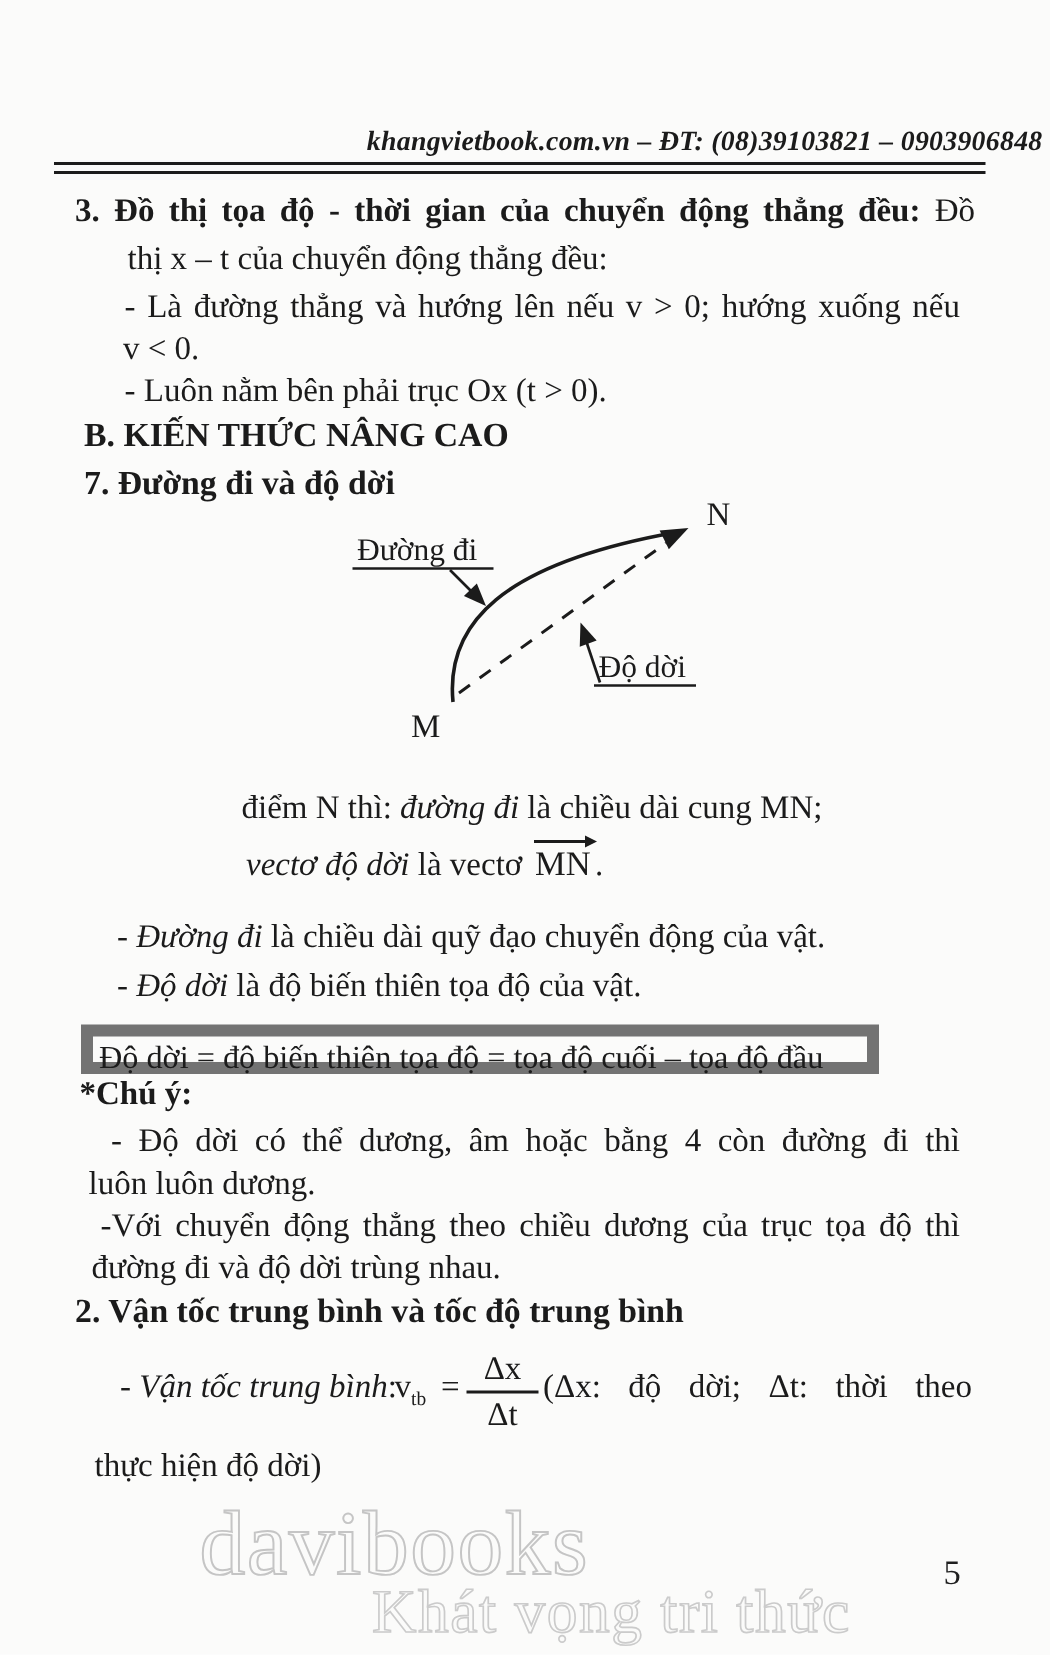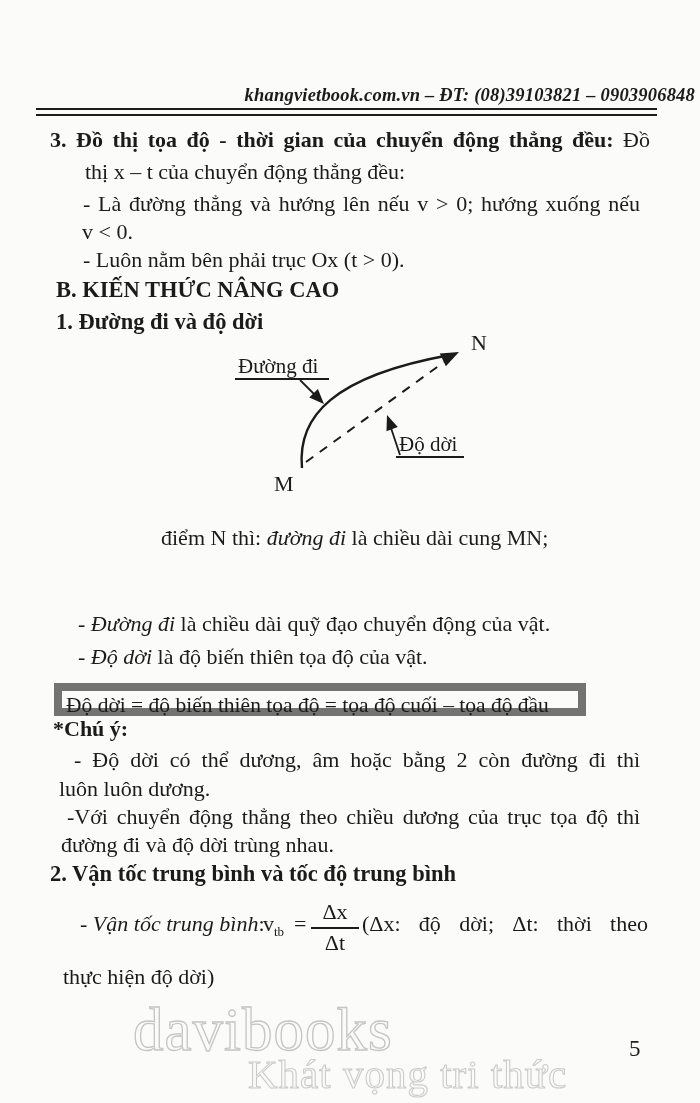--- a/index.html
+++ b/index.html
@@ -53,21 +53,21 @@
   <div class="rule" style="top:114px;"></div>
 
   <div class="ln just" style="left:50px; top:126px; width:600px;"><span class="bold">3. Đồ thị tọa độ - thời gian của chuyển động thẳng đều:</span><span> Đồ</span></div>
   <div class="ln" style="left:85px; top:158px;">thị x – t của chuyển động thẳng đều:</div>
   <div class="ln just" style="left:83px; top:190px; width:557px;">- Là đường thẳng và hướng lên nếu v &gt; 0; hướng xuống nếu</div>
   <div class="ln" style="left:82px; top:218px;">v &lt; 0.</div>
   <div class="ln" style="left:83px; top:246px;">- Luôn nằm bên phải trục Ox (t &gt; 0).</div>
 
   <div class="ln heading" style="left:56px; top:276px;">B. KIẾN THỨC NÂNG CAO</div>
 
-  <div class="ln heading" style="left:56px; top:308px;">1. Đường đi và độ dời</div>
+  <div class="ln heading" style="left:56px; top:308px;">7. Đường đi và độ dời</div>
 
   <svg class="figure" width="700" height="1103" viewBox="0 0 700 1103">
 
     <path d="M 302 468 C 297 416, 334 376, 450 355" fill="none" stroke="#1b1b1b" stroke-width="2.4"></path>
 
     <line x1="306" y1="462" x2="444" y2="362" stroke="#1b1b1b" stroke-width="2" stroke-dasharray="9,8"></line>
     <polygon points="0,0 -18,7 -18,-7" transform="translate(459,352) rotate(-26)" fill="#1b1b1b"></polygon>
 
     <text x="238" y="373" font-size="21">Đường đi</text>
     <line x1="235" y1="379" x2="329" y2="379" stroke="#1b1b1b" stroke-width="1.8"></line>
@@ -77,28 +77,29 @@
     <text x="399" y="451" font-size="21">Độ dời</text>
     <line x1="396" y1="457" x2="464" y2="457" stroke="#1b1b1b" stroke-width="1.8"></line>
     <line x1="400" y1="455" x2="390" y2="425" stroke="#1b1b1b" stroke-width="1.8"></line>
     <polygon points="0,0 -15,6 -15,-6" transform="translate(387,415) rotate(-110)" fill="#1b1b1b"></polygon>
 
     <text x="471" y="350" font-size="22">N</text>
     <text x="274" y="491" font-size="22">M</text>
   </svg>
 
   <div class="ln" style="left:161px; top:524px;"><span>điểm N thì: </span><span class="it">đường đi</span><span> là chiều dài cung MN;</span></div>
+  <div class="ln" style="left:164px; top:556px;"><span class="it">vectơ độ dời</span><span> là vectơ</span> <span class="vec"><span class="vec-line"></span><span>MN</span></span><span>.</span></div>
 
   <div class="ln" style="left:78px; top:610px;"><span>- </span><span class="it">Đường đi</span><span> là chiều dài quỹ đạo chuyển động của vật.</span></div>
   <div class="ln" style="left:78px; top:643px;"><span>- </span><span class="it">Độ dời</span><span> là độ biến thiên tọa độ của vật.</span></div>
 
   <div class="box-formula">Độ dời = độ biến thiên tọa độ = tọa độ cuối – tọa độ đầu</div>
 
   <div class="ln bold" style="left:53px; top:715px;">*Chú ý:</div>
-  <div class="ln just" style="left:74px; top:746px; width:566px;">- Độ dời có thể dương, âm hoặc bằng 2 còn đường đi thì</div>
+  <div class="ln just" style="left:74px; top:746px; width:566px;">- Độ dời có thể dương, âm hoặc bằng 4 còn đường đi thì</div>
   <div class="ln" style="left:59px; top:775px;">luôn luôn dương.</div>
   <div class="ln just" style="left:67px; top:803px; width:573px;">-Với chuyển động thẳng theo chiều dương của trục tọa độ thì</div>
   <div class="ln" style="left:61px; top:831px;">đường đi và độ dời trùng nhau.</div>
 
   <div class="ln heading" style="left:50px; top:860px;">2. Vận tốc trung bình và tốc độ trung bình</div>
 
   <div class="ln" style="left:80px; top:910px;"><span class="it">- Vận tốc trung bình</span><span>: </span></div>
   <div class="ln" style="left:263px; top:910px;"><span>v</span><sub class="small">tb</sub></div>
   <div class="ln" style="left:294px; top:910px;">=</div>
   <div class="frac">

